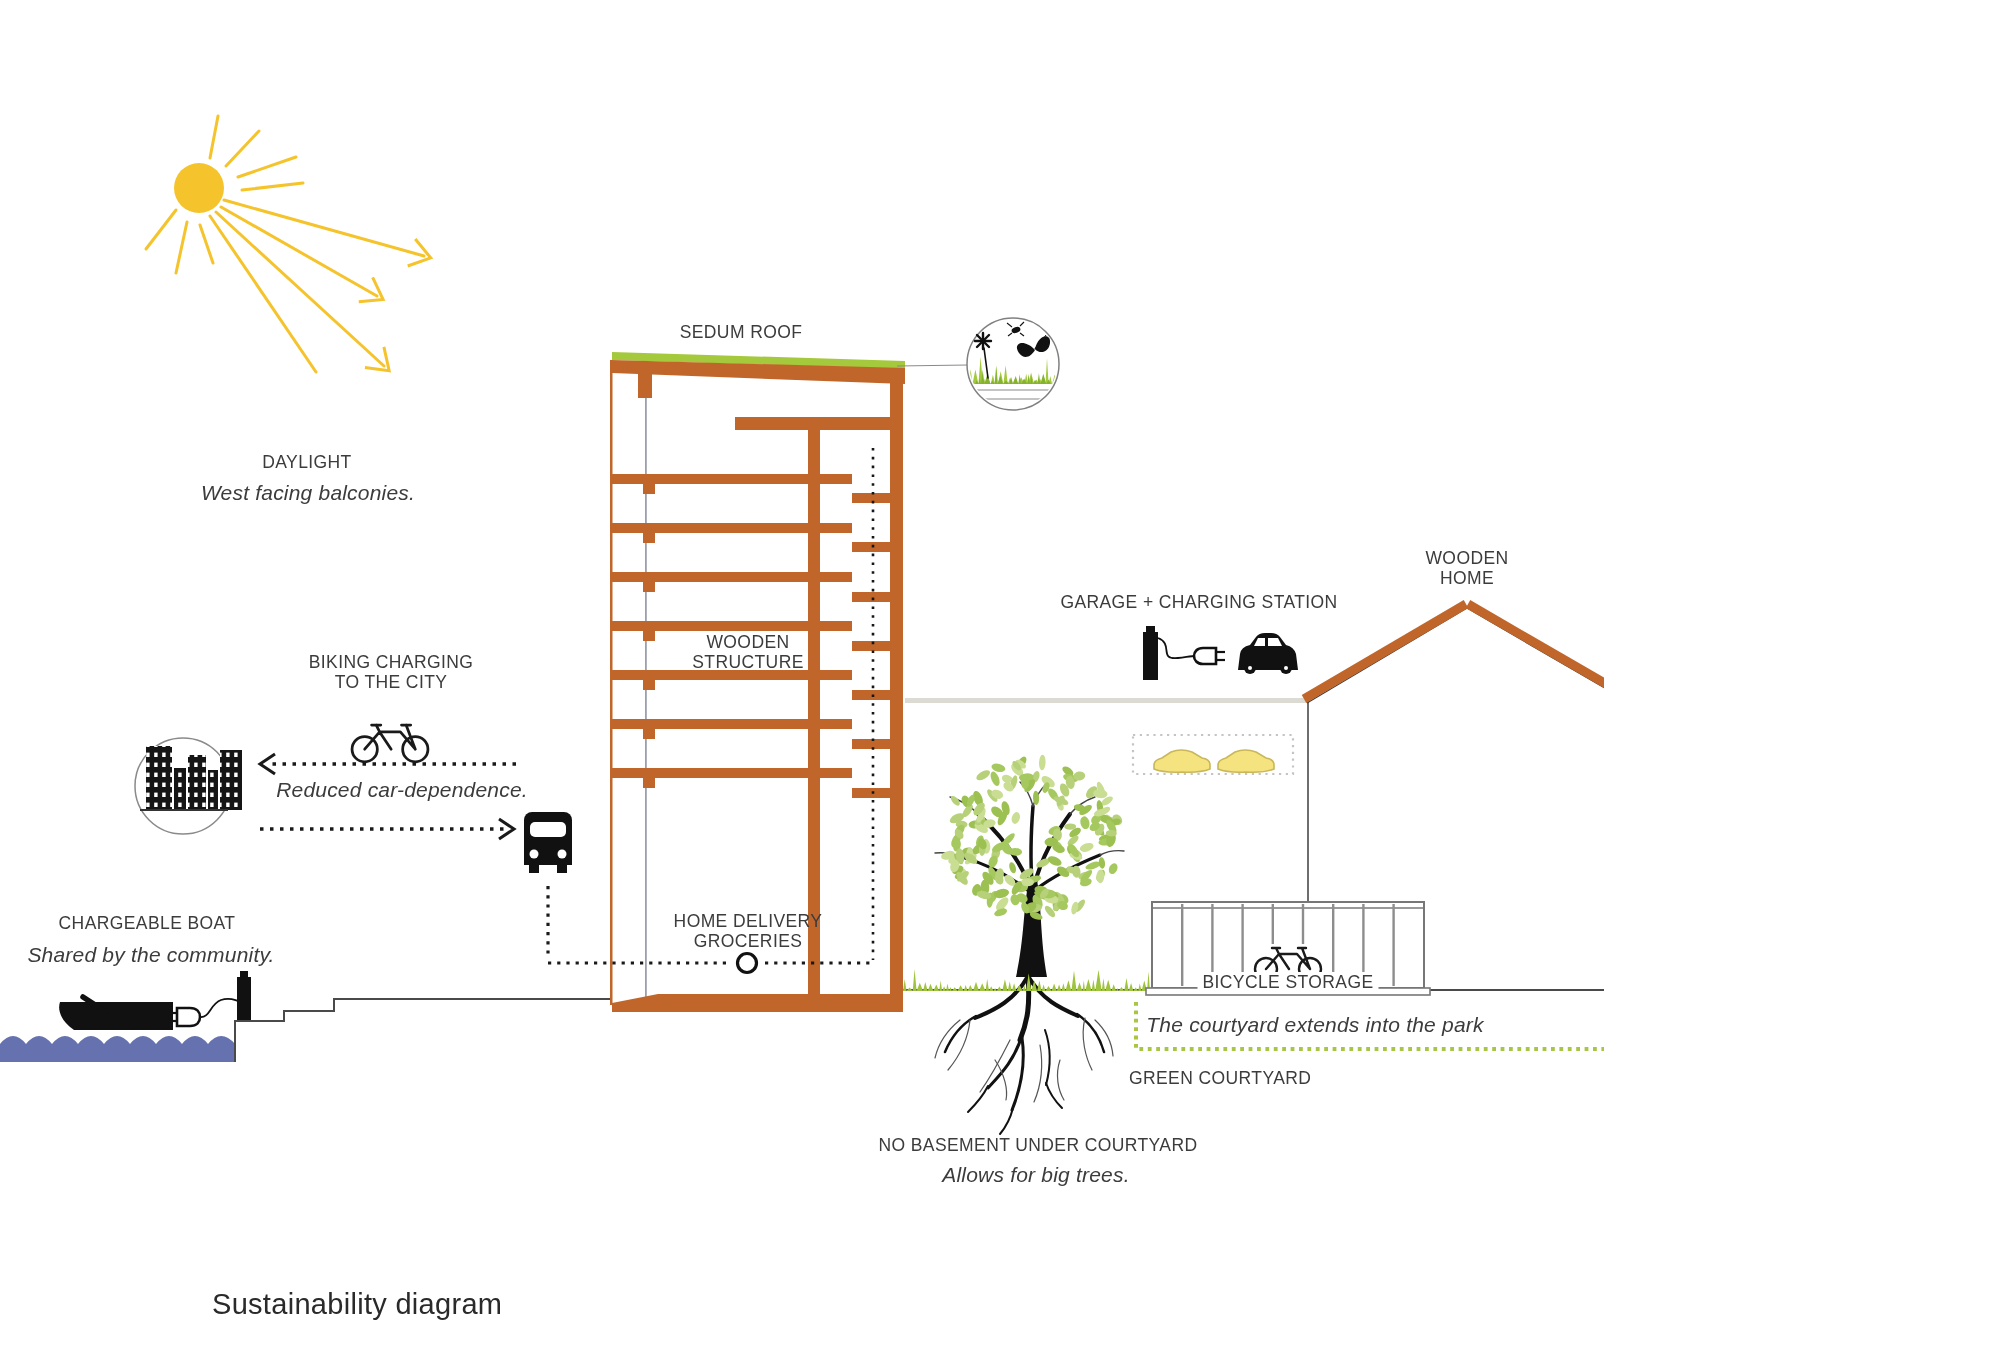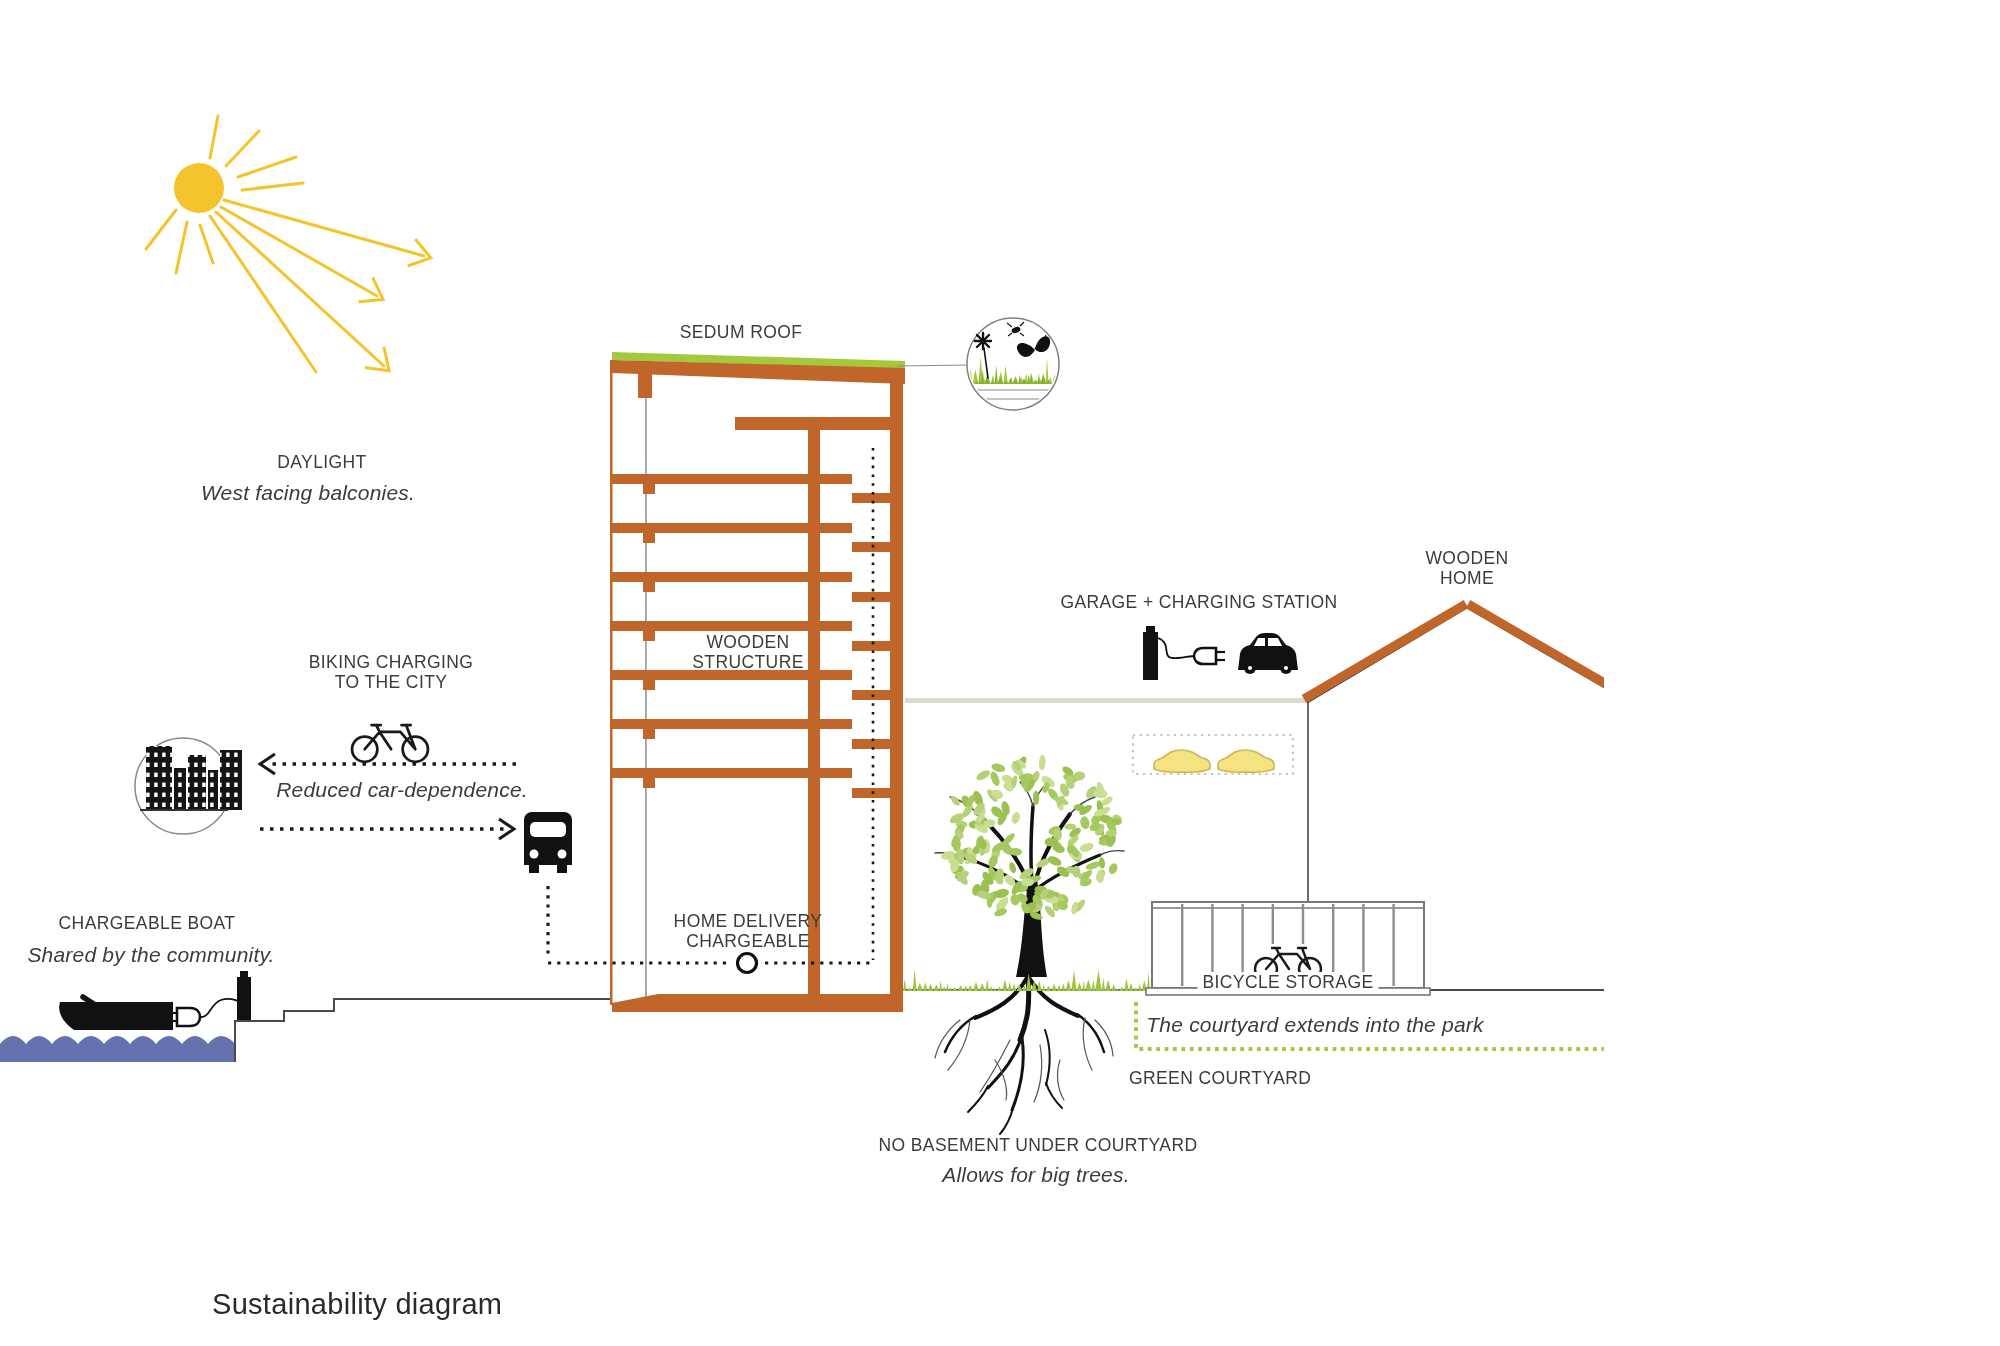--- a/index.html
+++ b/index.html
@@ -736,37 +736,37 @@
           </g>
     </g>
     <g id="grassB">
           <path d="M1629,991 L1630.7,985.0 L1632.5,991 L1633.9,980.1 L1635.3,991 L1636.7,980.1 L1638.1,991 L1639.8,979.3 L1641.5,991 L1643.4,984.1 L1645.4,991 L1647.9,983.7 L1650.5,991 L1653.0,983.6 L1655.6,991 L1658.4,972.2 L1661.1,991 L1662.6,971.8 L1664.1,991 L1667.2,979.1 L1670.3,991 L1673.4,987.5 L1676.6,991 L1679.4,987.6 L1682.2,991 L1685.2,986.1 L1688.2,991 L1691.2,979.7 L1694.2,991 L1696.9,986.3 L1699.6,991 L1702.0,981.7 L1704.4,991 L1706.2,981.2 L1707.9,991 L1709.3,979.7 L1710.6,991 L1712.0,980.4 L1713.3,991 L1715.7,984.9 L1718.1,991 L1719.6,970.9 L1721.2,991 L1723.0,984.4 L1724.8,991 L1727.1,985.8 L1729.3,991 L1731.0,981.2 L1732.6,991 L1734.2,987.3 L1735.7,991 L1738.9,987.7 L1742.1,991 L1744.1,979.2 L1746.1,991 L1748.0,977.3 L1749.9,991 L1752.5,970.1 L1755.2,991 L1757.2,986.2 L1759.2,991 L1762.3,982.7 L1765.3,991 L1767.8,978.0 L1770.3,991 L1772.7,983.0 L1775.2,991 L1777.8,984.4 L1780.4,991 L1782.7,980.7 L1785.0,991 L1787.5,978.1 L1790.0,991 L1792.3,986.9 L1794.7,991 L1797.4,979.9 L1800.0,991 L1802.2,974.0 L1804.3,991 L1805.6,987.0 L1807.0,991 L1810.1,983.3 L1813.2,991 L1816.3,983.4 L1819.4,991 L1822.2,983.6 L1824.9,991 L1827.5,982.7 L1830.1,991 L1831.6,984.4 L1833.1,991 L1835.4,983.5 L1837.6,991 L1840.1,985.1 L1842.5,991 L1844.8,981.0 L1847.0,991 L1849.7,979.6 L1852.3,991 L1854.1,987.1 L1855.8,991 L1858.3,981.9 L1860.8,991 L1863.5,987.2 L1866.1,991 L1867.6,980.0 L1869.2,991 L1872.0,987.0 L1874.9,991 L1877.9,985.5 L1880.8,991 L1882.6,977.1 L1884.4,991 L1886.7,986.3 L1889.0,991 L1892.0,969.3 L1895.0,991 L1896.4,987.9 L1897.7,991 L1900.1,986.5 L1902.4,991 L1903.7,986.3 L1905.0,991 L1906.5,985.8 L1908.1,991 L1910.0,986.5 L1911.9,991 L1914.4,982.7 L1917.0,991 L1918.9,980.4 L1920.8,991 L1923.5,985.7 L1926.2,991 L1929.1,973.8 L1932.0,991 L1934.5,981.7 L1937.1,991 L1939.5,979.6 L1942.0,991 L1944.5,983.8 L1947.0,991 L1949.8,980.3 L1952.6,991 L1954.9,972.6 L1957.1,991 L1959.8,978.2 L1962.4,991 L1964.4,987.7 L1966.3,991 L1969.6,977.7 L1972.8,991 L1975.0,985.3 L1977.1,991 L1979.3,980.7 L1981.5,991 L1983.7,982.9 L1985.9,991 L1988.3,984.9 L1990.7,991 L1993.2,985.0 L1995.7,991 L1996,991 Z" fill="var(--grass)"></path>
         </g>
   </g>
 </svg>
 
 <div class="lbl cap center" style="left:741px;top:322px">SEDUM ROOF</div>
 
-<div class="lbl cap center" style="left:322px;top:452px">DAYLIGHT</div>
+<div class="lbl cap center" style="left:307px;top:452px">DAYLIGHT</div>
 <div class="lbl sub center" style="left:308px;top:481px">West facing balconies.</div>
 
 <div class="lbl cap center two" style="left:391px;top:652px">
   <span>BIKING CHARGING</span>
   <span>TO THE CITY</span>
 </div>
 <div class="lbl sub center" style="left:402px;top:778px">Reduced car-dependence.</div>
 
 <div class="lbl cap center two" style="left:748px;top:632px">
   <span>WOODEN</span>
   <span>STRUCTURE</span>
 </div>
 
 <div class="lbl cap center two" style="left:748px;top:911px">
   <span>HOME DELIVERY</span>
-  <span>CHARGEABLE</span>
+  <span>GROCERIES</span>
 </div>
 
 <div class="lbl cap center" style="left:147px;top:913px">CHARGEABLE BOAT</div>
 <div class="lbl sub center" style="left:151px;top:943px">Shared by the community.</div>
 
 <div class="lbl cap center" style="left:1199px;top:592px">GARAGE + CHARGING STATION</div>
 
 <div class="lbl cap center two" style="left:1467px;top:548px">
   <span>WOODEN</span>
   <span>HOME</span>

